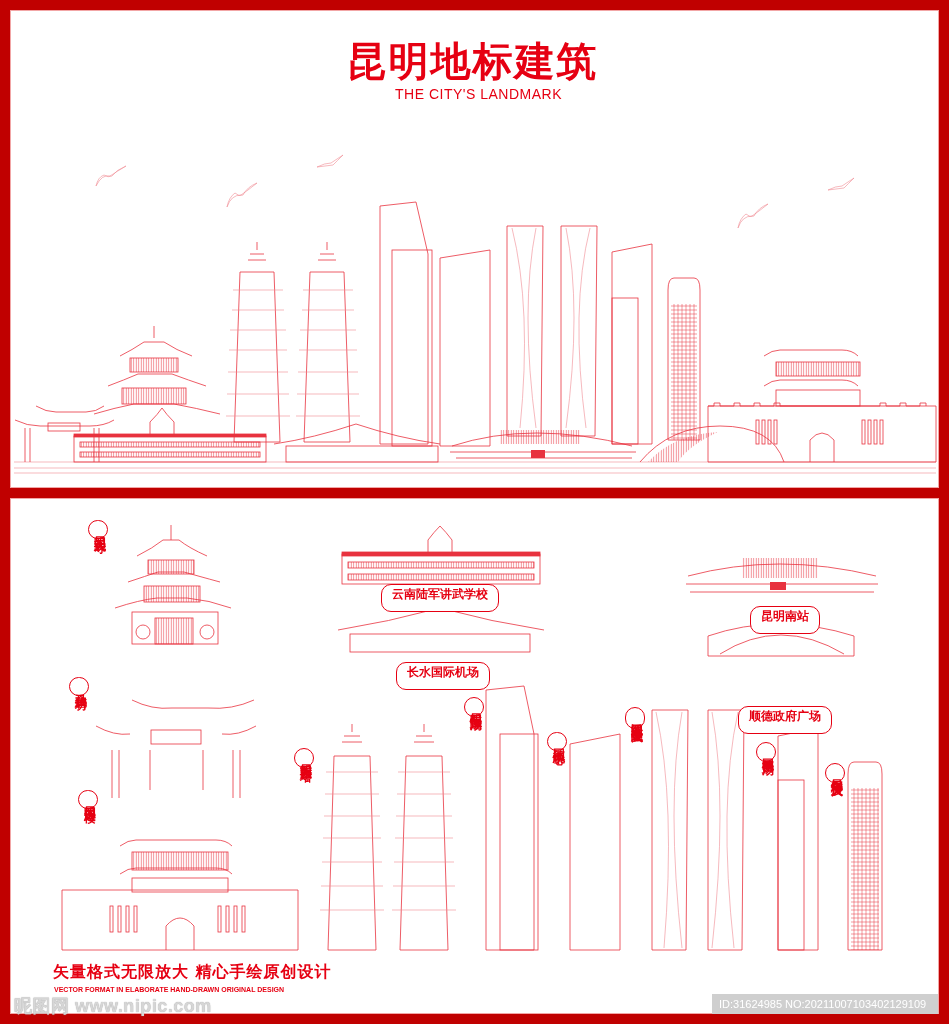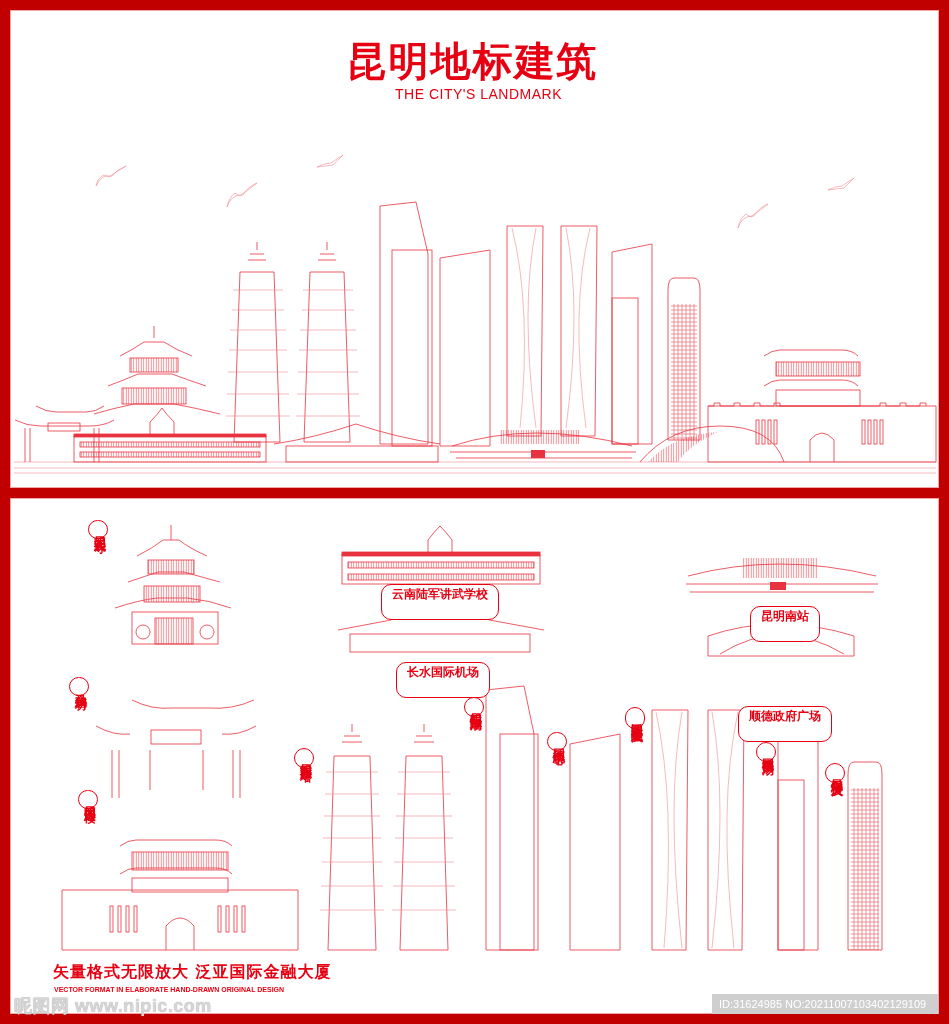--- a/index.html
+++ b/index.html
@@ -14,21 +14,21 @@
   .title-en { position: absolute; left: 4px; width: 949px; top: 86px; text-align: center;
     color: #e60012; font-size: 14px; font-family: "Liberation Sans", sans-serif; letter-spacing: 0.5px; }
   svg.art { position: absolute; left: 0; top: 0; }
   .stroke { fill: none; stroke: #e8323f; stroke-width: 0.8; }
   .stroke-l { fill: none; stroke: #f08a92; stroke-width: 0.6; }
   .fill-r { fill: #e8323f; }
   .label { position: absolute; border: 1.6px solid #e60012; border-radius: 12px; color: #e60012;
     font-weight: bold; font-size: 12px; line-height: 14px; text-align: center; background: #fff; }
   .label.v { width: 20px; padding: 6px 0; writing-mode: vertical-rl; text-orientation: upright;
     letter-spacing: 1px; }
-  .label.h { height: 36px; padding: 1px 10px; white-space: nowrap; border-radius: 10px; line-height: 16px; }
+  .label.h { height: 28px; padding: 1px 10px; white-space: nowrap; border-radius: 10px; line-height: 16px; }
   .slogan-zh { position: absolute; left: 53px; top: 962px; color: #e60012; font-size: 16px; font-weight: bold; letter-spacing: 1px; }
   .slogan-en { position: absolute; left: 54px; top: 986px; color: #e60012; font-size: 7px; font-weight: bold; font-family: "Liberation Sans", sans-serif; }
   .watermark { position: absolute; left: 14px; top: 994px; color: #d6d6d6; font-size: 18px; font-weight: bold;
     font-family: "Liberation Sans", sans-serif; text-shadow: 0 0 1px #999; letter-spacing: 0.5px; }
   .id-badge { position: absolute; left: 712px; top: 994px; width: 226px; height: 20px; background: #cfcfcf;
     color: #ffffff; font-size: 11px; line-height: 20px; padding-left: 7px; font-family: "Liberation Sans", sans-serif; }
 </style>
 </head>
 <body>
 
@@ -312,16 +312,16 @@
 <div class="label h" style="left:738px;top:662px;margin-top:44px;">顺德政府广场</div>
 <div class="label v" style="left:69px;top:677px;">金马碧鸡坊</div>
 <div class="label v" style="left:78px;top:790px;">昆明近日楼</div>
 <div class="label v" style="left:294px;top:748px;">昆明东西寺塔</div>
 <div class="label v" style="left:464px;top:697px;">昆明恒隆广场</div>
 <div class="label v" style="left:547px;top:732px;">同德悦中心</div>
 <div class="label v" style="left:625px;top:707px;">泛亚国际金融大厦</div>
 <div class="label v" style="left:756px;top:742px;">同德昆明广场</div>
 <div class="label v" style="left:825px;top:763px;">昆钢科技大厦</div>
 
-<div class="slogan-zh">矢量格式无限放大  泛亚国际金融大厦</div>
+<div class="slogan-zh">矢量格式无限放大  精心手绘原创设计</div>
 <div class="slogan-en">VECTOR FORMAT IN ELABORATE HAND-DRAWN ORIGINAL DESIGN</div>
 <div class="watermark">昵图网 www.nipic.com</div>
 <div class="id-badge">ID:31624985 NO:20211007103402129109</div>
 
 </body></html>

